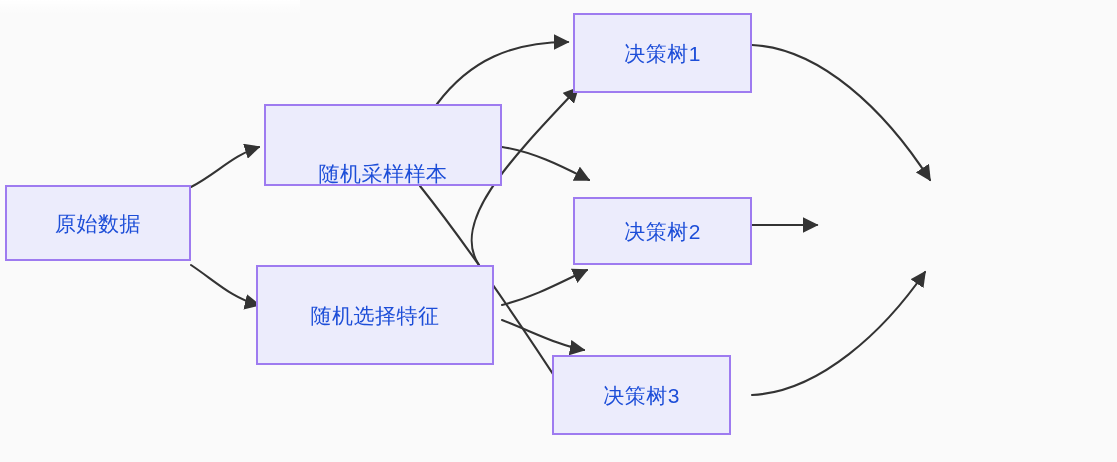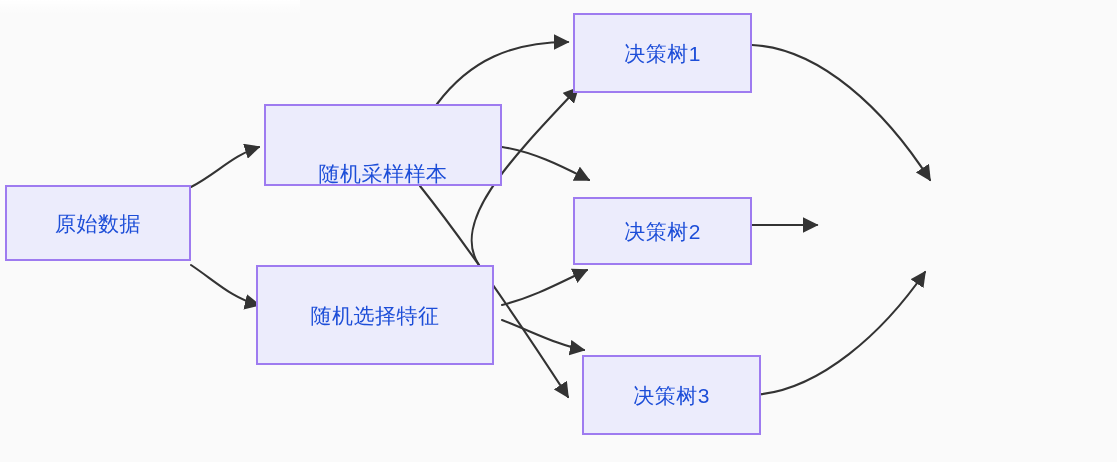--- a/index.html
+++ b/index.html
@@ -100,18 +100,18 @@
   </div>
 
   <div class="node" style="left:573px; top:13px; width:179px; height:80px;">
     <span>决策树1</span>
   </div>
 
   <div class="node" style="left:573px; top:185px; width:179px; height:68px;margin-top:12px;">
     <span>决策树2</span>
   </div>
 
-  <div class="node" style="left:582px; top:355px; width:179px; height:80px;text-align:center;">
+  <div class="node" style="left:552px; top:355px; width:179px; height:80px;text-align:center;">
     <span>决策树3</span>
   </div>
 
 
 </div>
 
 </body></html>

